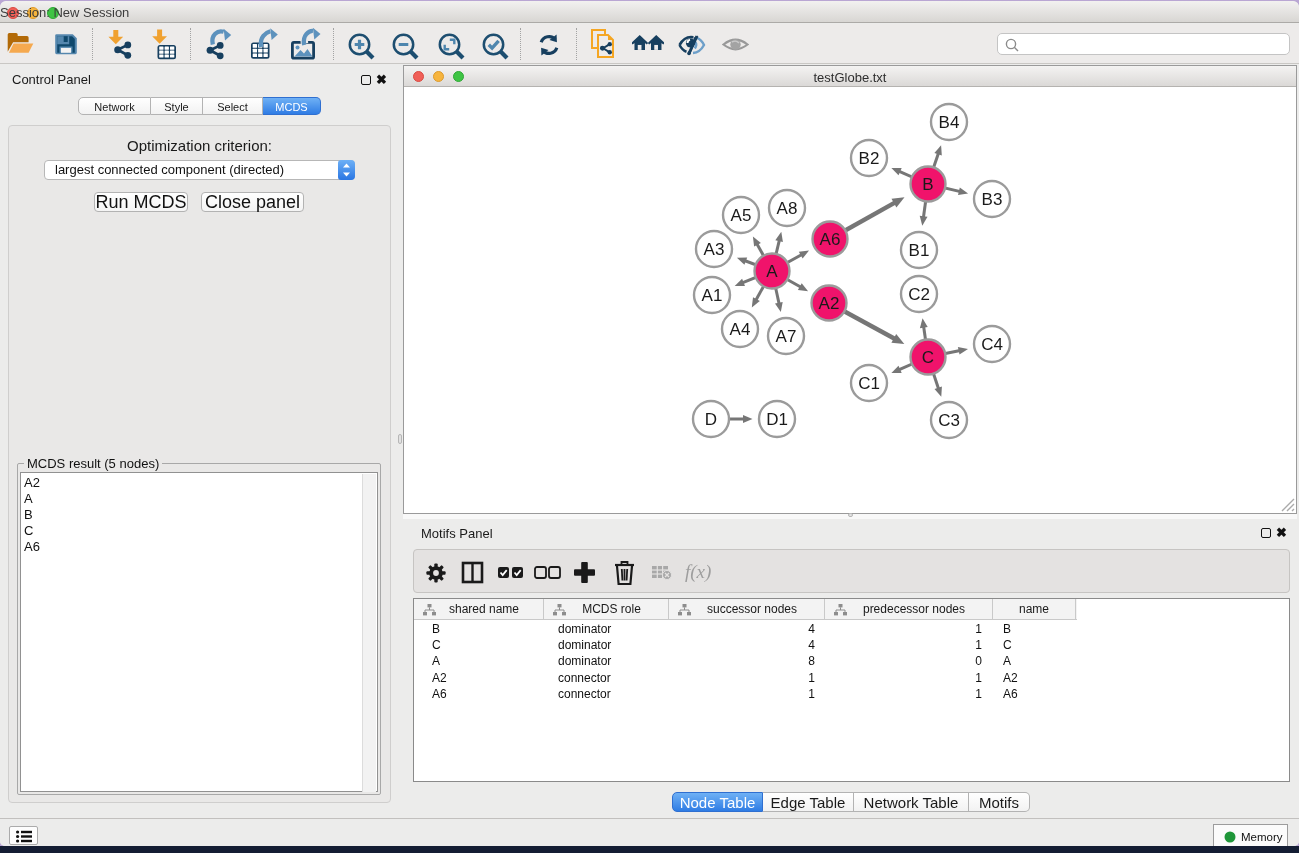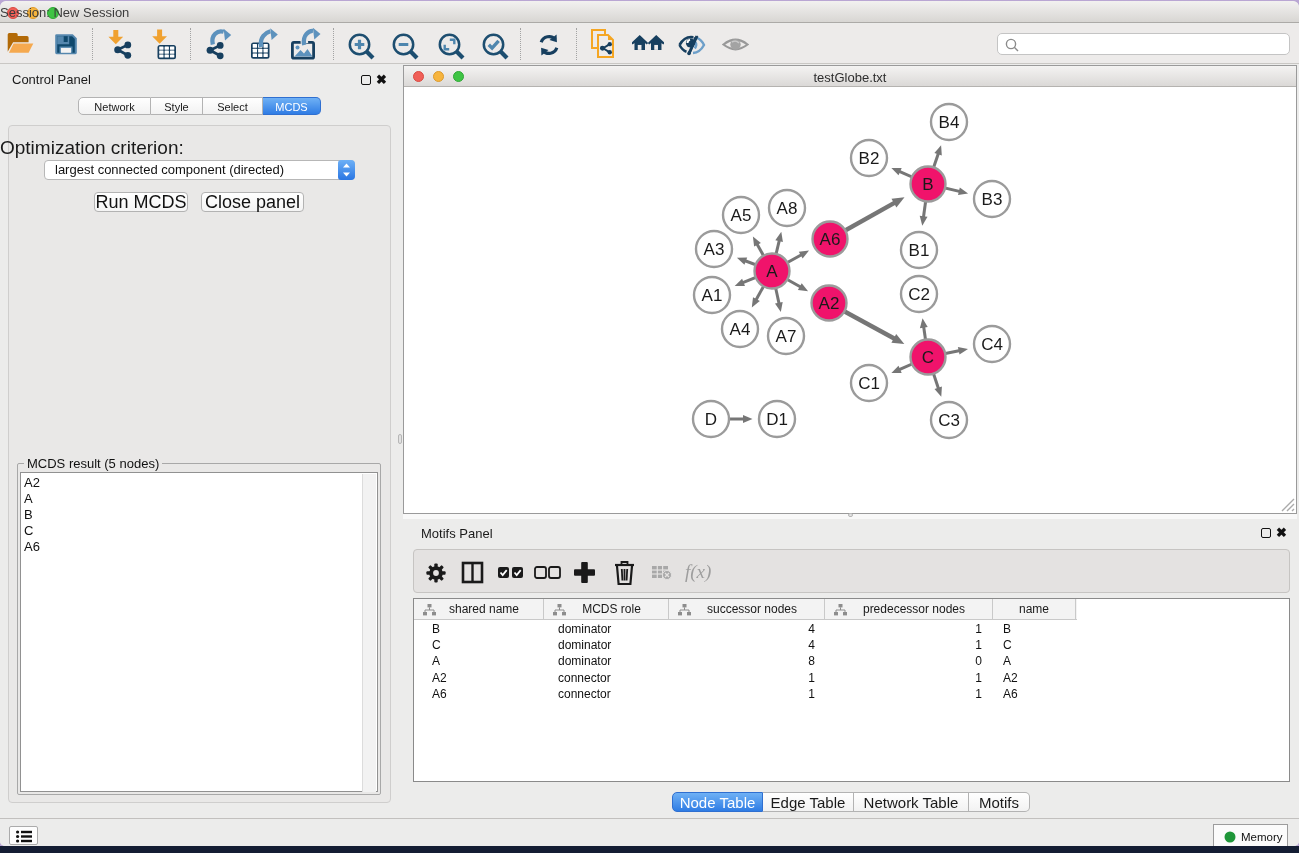--- a/index.html
+++ b/index.html
@@ -17,21 +17,21 @@
 
 #cp-title { position:absolute; left:12px; top:71px; font-size:13px; color:#1a1a1a; }
 .panelbtn-sq { position:absolute; width:10px; height:10px; border:1.6px solid #111; border-radius:2px; background:transparent; }
 .panelbtn-x { position:absolute; font-size:13px; font-weight:bold; color:#111; }
 #cp-tabs { position:absolute; left:78px; top:96px; height:18px; display:flex; font-size:11px; }
 .seg { border:1px solid #b3b3b3; border-left:none; background:linear-gradient(#ffffff,#f2f2f2); color:#1a1a1a; text-align:center; line-height:19px; }
 .seg.first { border-left:1px solid #b3b3b3; border-radius:5px 0 0 5px; }
 .seg.last { border-radius:0 5px 5px 0; }
 .seg.sel { background:linear-gradient(#6fb1f5,#2f7ce4); color:#fff; border-color:#2f6fd0; }
 #cp-panel { position:absolute; left:8px; top:124px; width:383px; height:678px; background:#e9e8e7; border:1px solid #cfcecd; border-radius:4px; }
-#optlabel { position:absolute; left:0; top:136px; width:399px; text-align:left; font-size:19px; color:#1a1a1a; }
+#optlabel { position:absolute; left:0; top:136px; width:399px; text-align:center; font-size:15px; color:#1a1a1a; }
 #dropdown { position:absolute; left:44px; top:159px; width:311px; height:20px; background:#fff; border:1px solid #b7b7b7; border-radius:4px; font-size:13px; color:#111; line-height:18px; padding-left:10px; }
 #dropcap { position:absolute; left:338px; top:159px; width:17px; height:20px; background:linear-gradient(#6db0f6,#2a76e3); border-radius:3px 4px 4px 3px; }
 .btn { position:absolute; height:20px; background:linear-gradient(#ffffff,#f4f4f4); border:1px solid #b3b3b3; border-radius:4px; font-size:18px; color:#111; text-align:center; line-height:18px; }
 #groupbox { position:absolute; left:17px; top:462px; width:364px; height:332px; border:1px solid #a8a8a8; border-radius:2px; }
 #grouplabel { position:absolute; left:24px; top:455px; background:#e9e8e7; padding:0 3px; font-size:13px; color:#111; }
 #mcdslist { position:absolute; left:20px; top:471px; width:358px; height:320px; background:#fff; border:1px solid #919191; font-size:13px; color:#111; }
 #mcdslist .li { padding-left:3px; height:16px; line-height:16px; }
 #mcdslist { padding-top:2px; }
 #mcdsscroll { position:absolute; right:1px; top:1px; width:14px; height:318px; background:#f2f2f2; border-left:1px solid #dcdcdc; }
 

